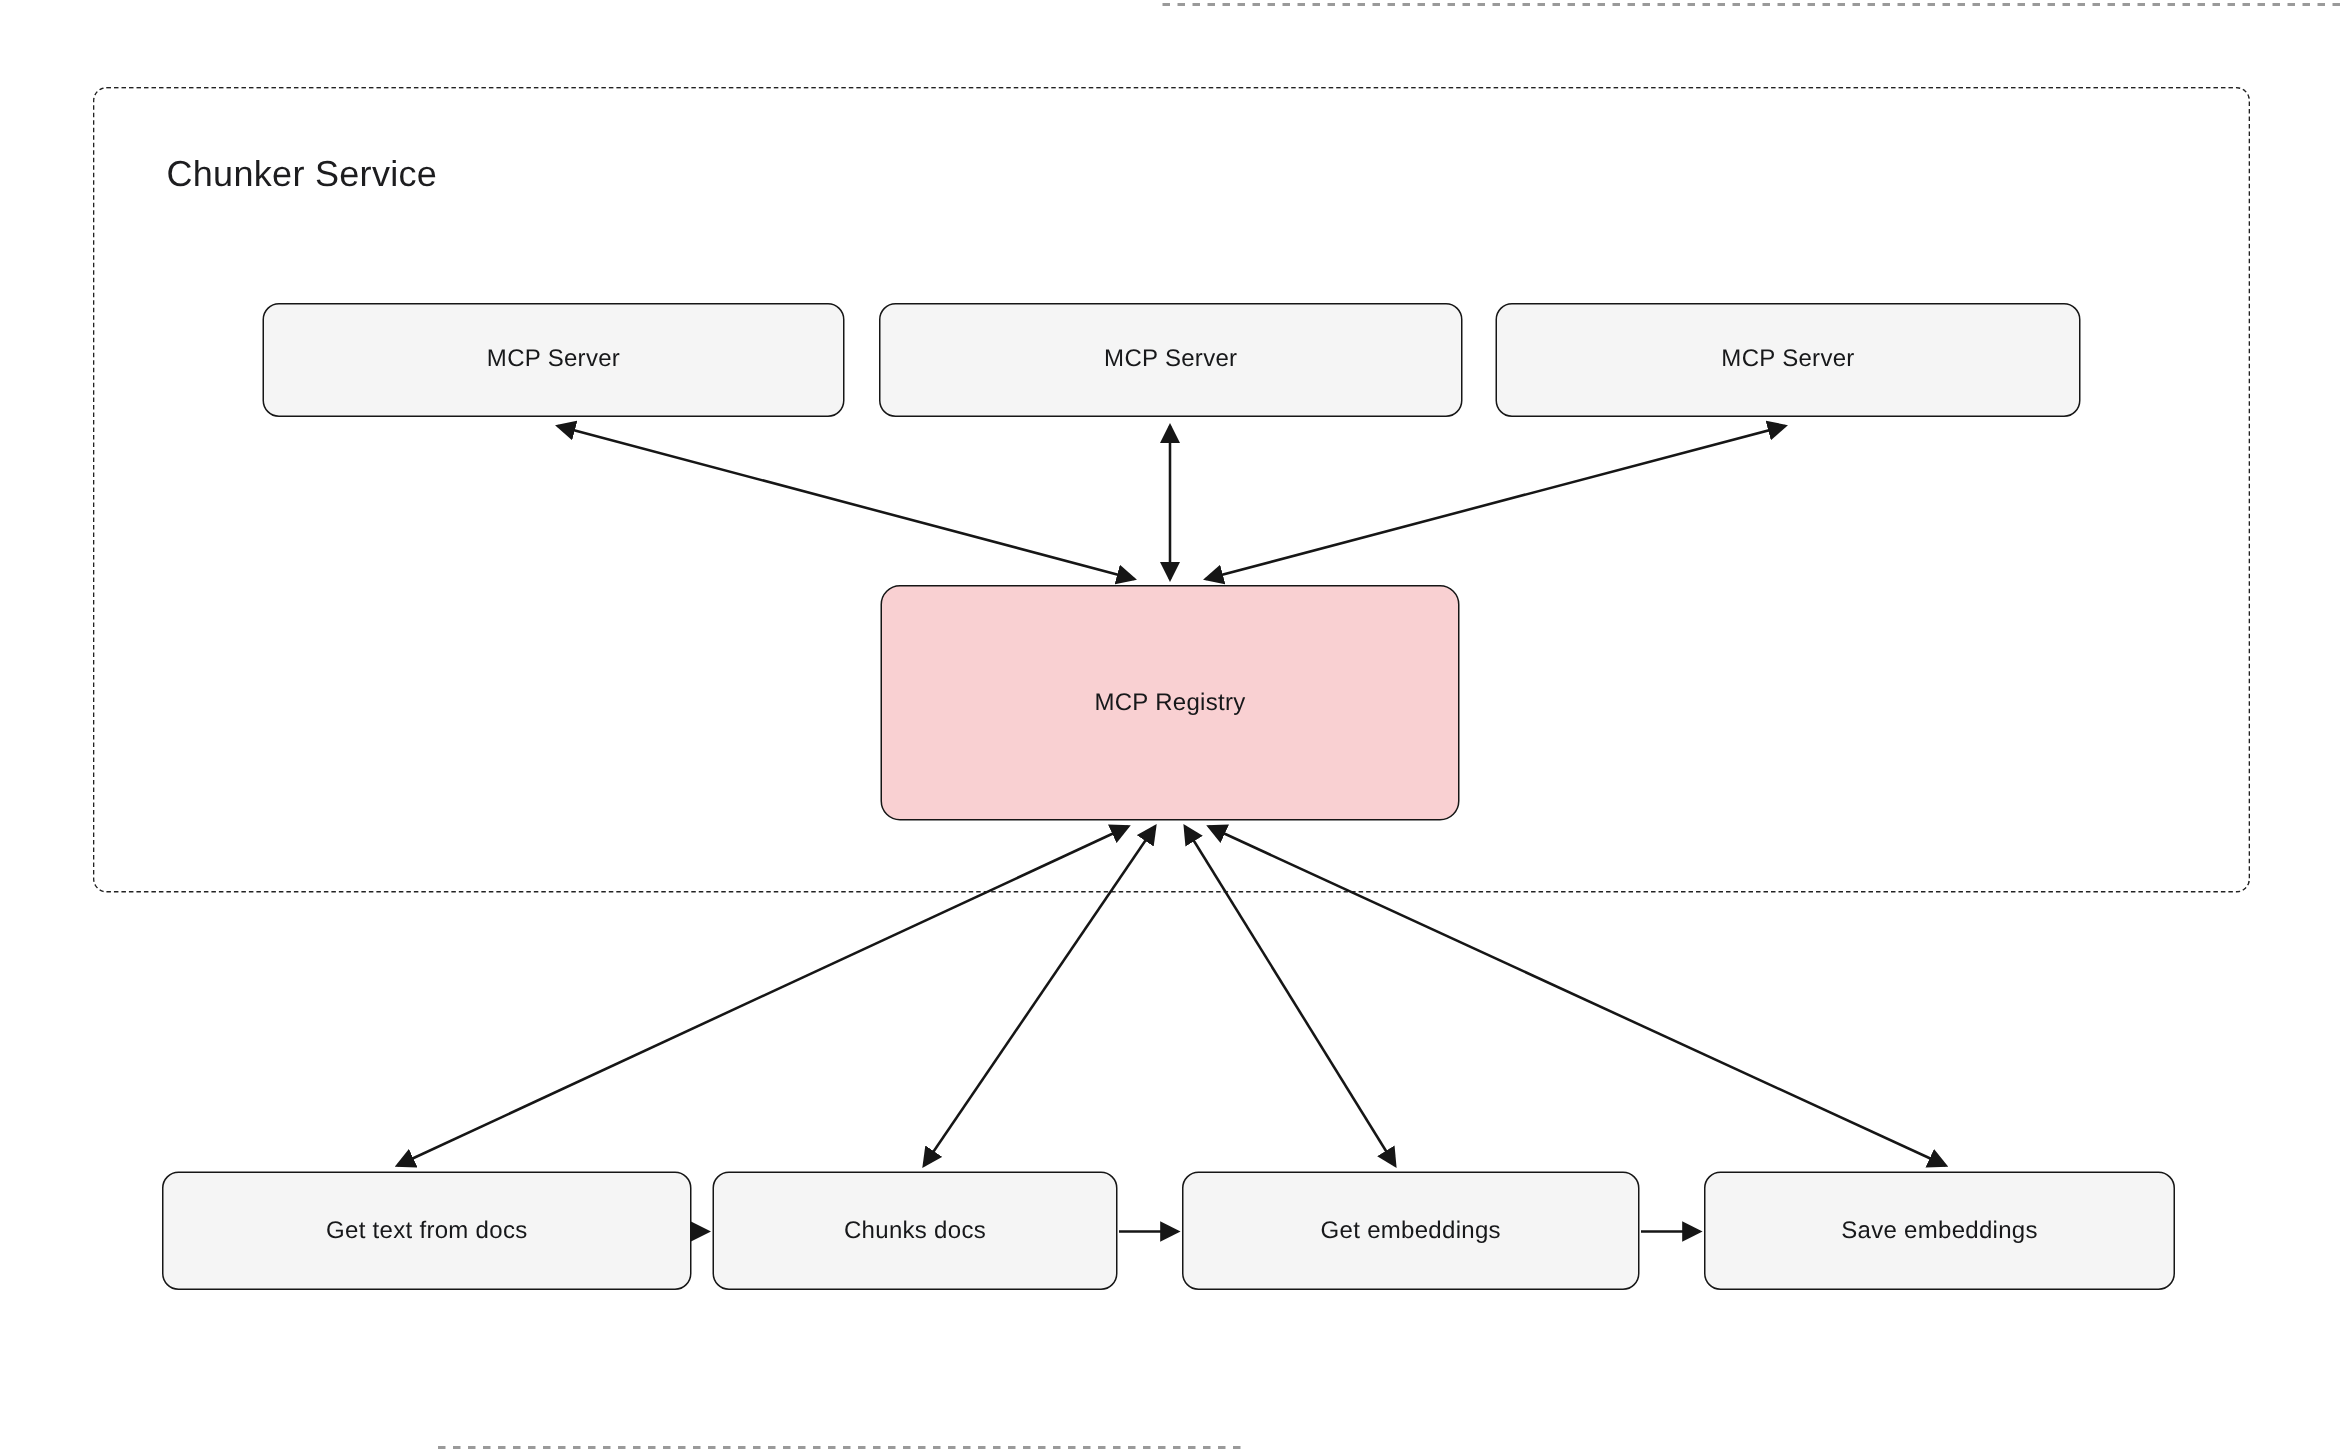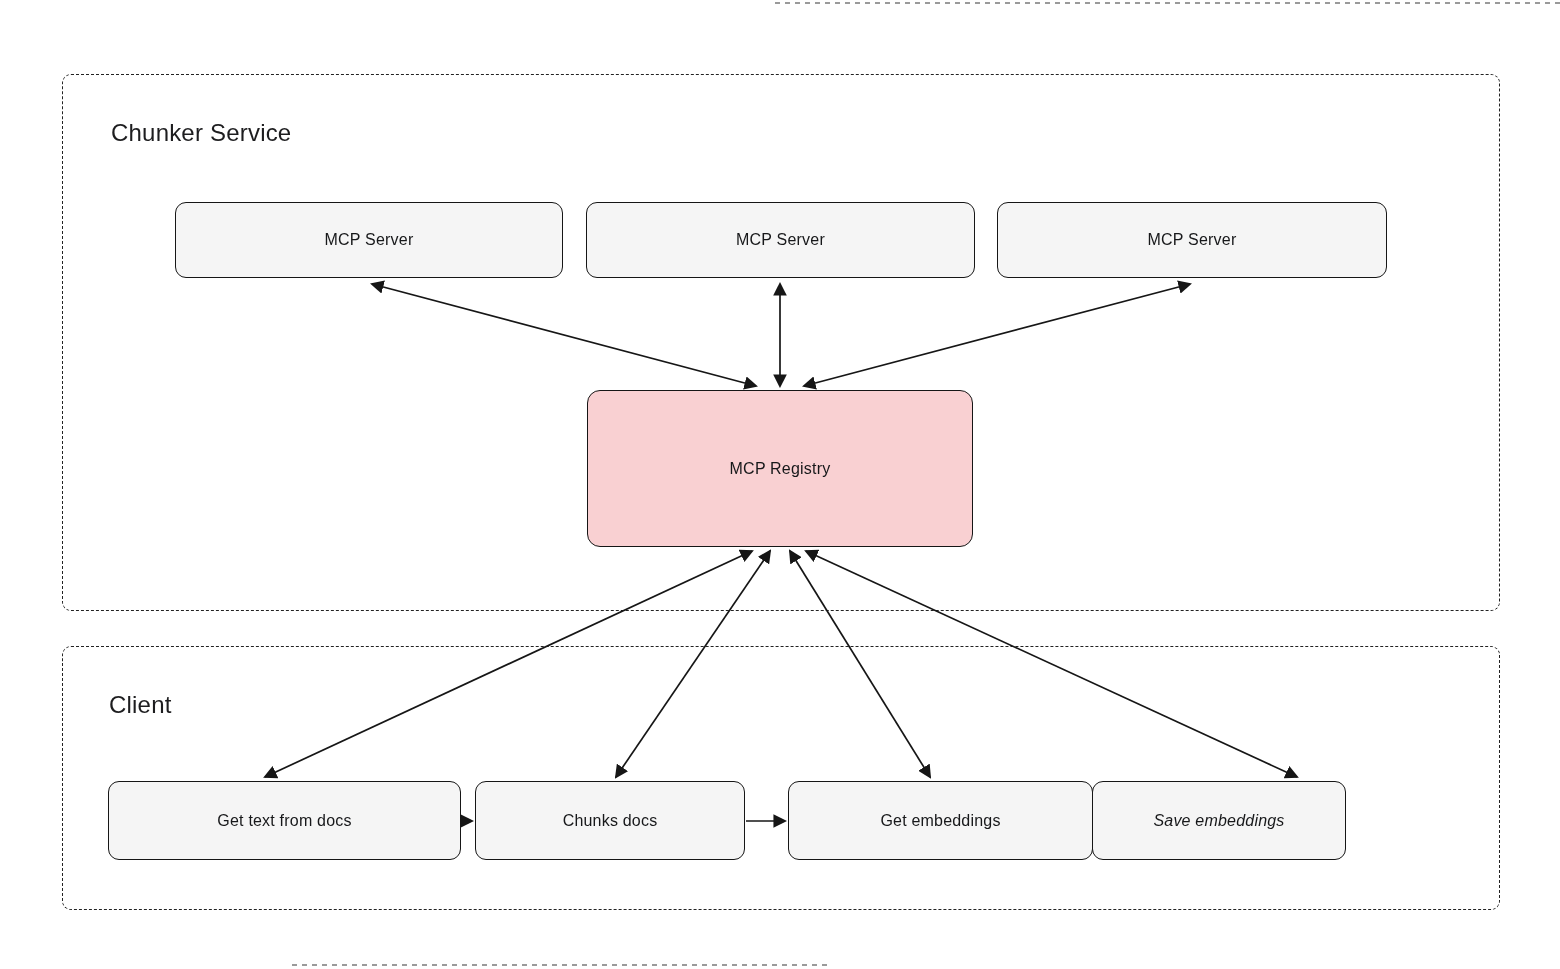--- a/index.html
+++ b/index.html
@@ -14,21 +14,21 @@
     height: 969px;
     background: #ffffff;
     overflow: hidden;
   }
   .container-box {
     position: absolute;
     border: 1.6px dashed #222222;
     border-radius: 9px;
     background: transparent;
   }
-  #chunker-container { left: 62px;  top: 74px;  width: 1436px; height: 535px; text-align: center; }
+  #chunker-container { left: 62px;  top: 58px;  width: 1436px; height: 535px; text-align: center; }
   #client-container  { left: 62px;  top: 646px; width: 1436px; height: 262px; }
   .container-label {
     position: absolute;
     font-size: 24px;
     font-weight: 400;
     color: #1d1d1f;
     letter-spacing: 0.2px;
     white-space: nowrap;
   }
   #chunker-label { left: 48px; top: 44px; }
@@ -51,21 +51,21 @@
   #node-mcp-server-2 { left: 586px;  top: 202px; width: 389px; height: 76px; }
   #node-mcp-server-3 { left: 997px;  top: 202px; width: 390px; height: 76px; }
   #node-mcp-registry {
     left: 587px; top: 390px; width: 386px; height: 157px;
     background: #f9d0d2;
     border-radius: 13px;
   }
   #node-get-text-from-docs { left: 108px;  top: 781px; width: 353px; height: 79px; }
   #node-chunks-docs        { left: 475px;  top: 781px; width: 270px; height: 79px; }
   #node-get-embeddings     { left: 788px;  top: 781px; width: 305px; height: 79px; }
-  #node-save-embeddings    { left: 1092px; top: 781px; width: 254px; height: 79px; font-style: italic; }
+  #node-save-embeddings    { left: 1136px; top: 781px; width: 314px; height: 79px; }
   #edges-svg {
     position: absolute;
     left: 0; top: 0;
     width: 1560px;
     height: 969px;
     pointer-events: none;
   }
   .edge {
     stroke: #161616;
     stroke-width: 1.7;
@@ -80,23 +80,20 @@
 </style>
 </head>
 <body>
 
 <div id="canvas">
 
   <div id="chunker-container" class="container-box">
     <div id="chunker-label" class="container-label">Chunker Service</div>
   </div>
 
-  <div id="client-container" class="container-box">
-    <div id="client-label" class="container-label">Client</div>
-  </div>
 
   <svg id="edges-svg" viewBox="0 0 1560 969" xmlns="http://www.w3.org/2000/svg">
     <defs>
       <marker id="arrow" viewBox="0 0 10 10" refX="8.5" refY="5" markerWidth="8" markerHeight="8" orient="auto-start-reverse">
         <path d="M 0 0 L 10 5 L 0 10 z" fill="#161616"></path>
       </marker>
     </defs>
 
     <line class="edge" x1="372" y1="284" x2="756" y2="386" marker-start="url(#arrow)" marker-end="url(#arrow)"></line>
     <line class="edge" x1="780" y1="284" x2="780" y2="386" marker-start="url(#arrow)" marker-end="url(#arrow)"></line>

